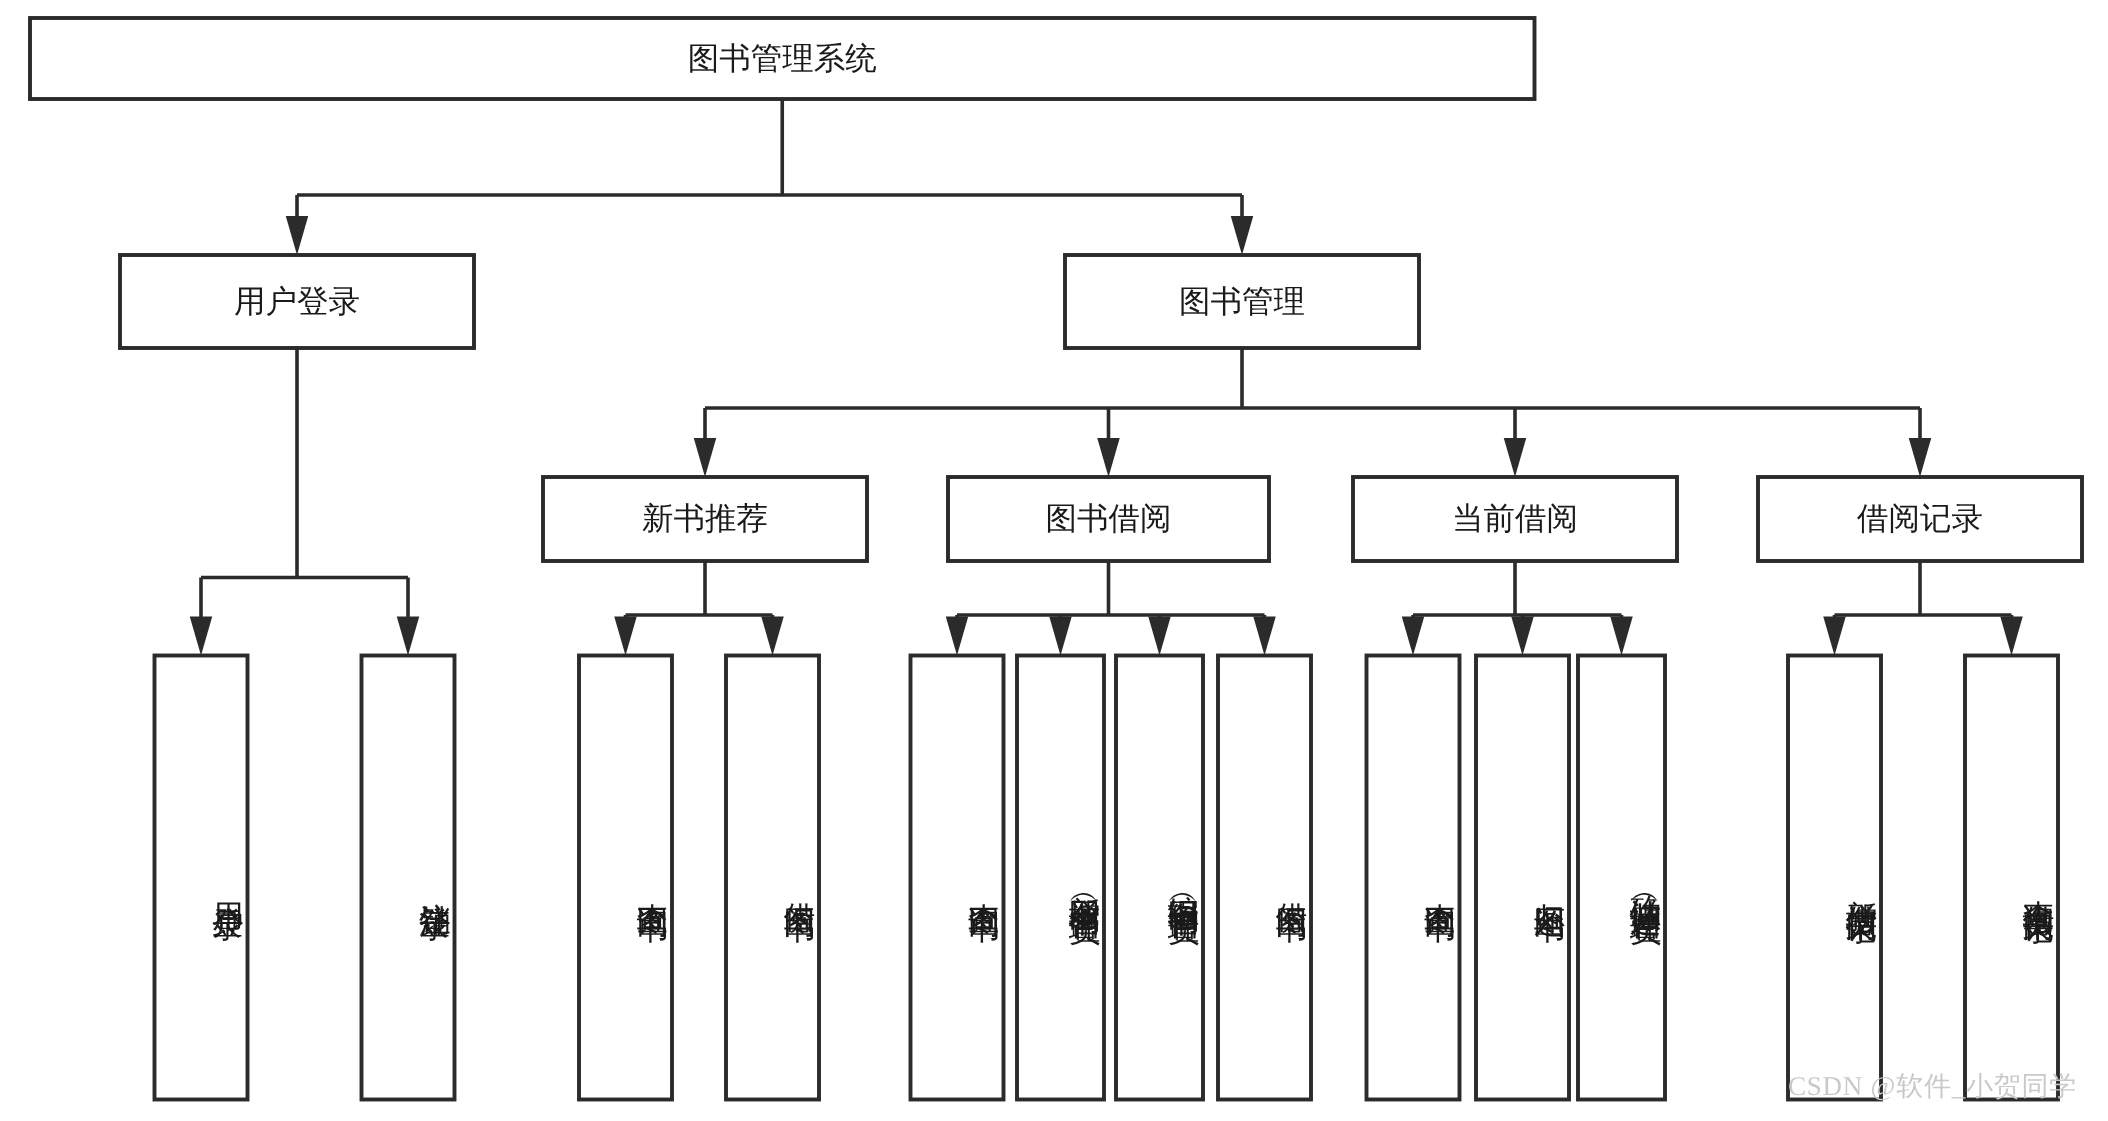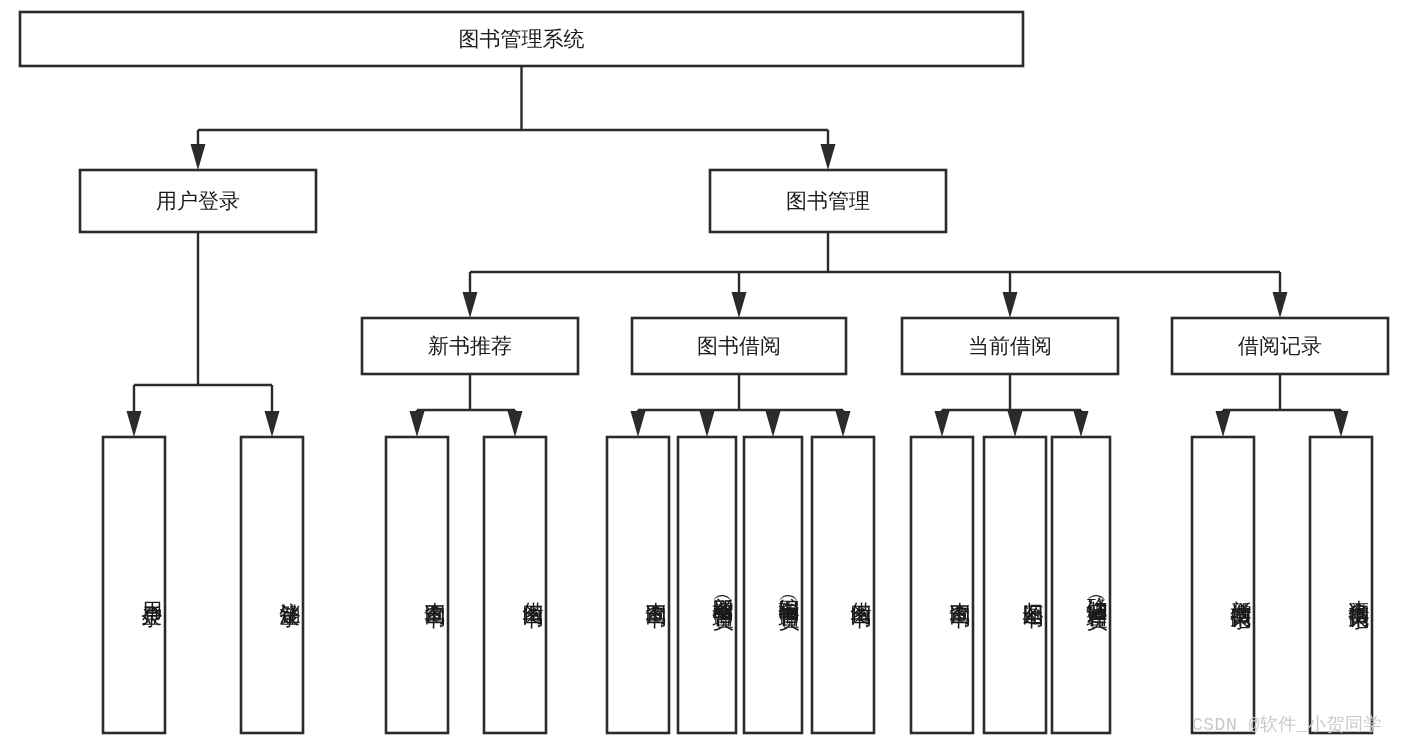--- a/index.html
+++ b/index.html
@@ -57,21 +57,21 @@
     color: #1a1a1a;
     letter-spacing: 2px;
     display: flex;
     align-items: flex-start;
     justify-content: center;
     white-space: nowrap;
     pointer-events: none;
   }
   .watermark {
     position: absolute;
-    font-family: Liberation Mono, monospace;
+    font-family: Liberation Serif, serif;
     font-size: 18px;
     color: #c9c9c9;
     white-space: nowrap;
     letter-spacing: 0.5px;
   }
 </style>
 </head>
 <body>
 
 <div id="diagram-root">

